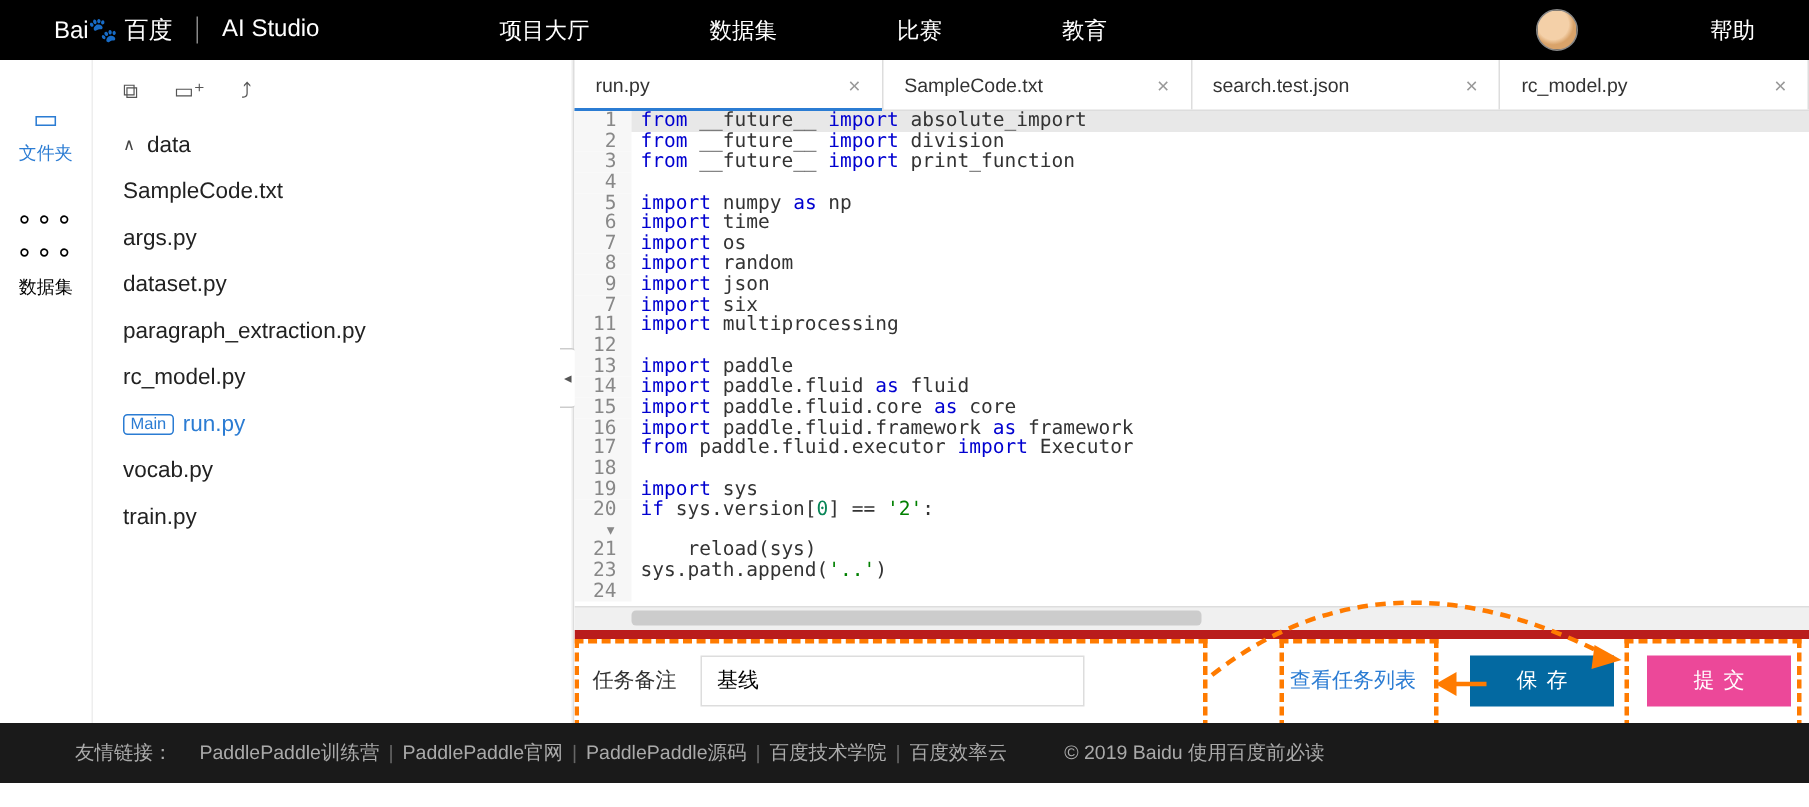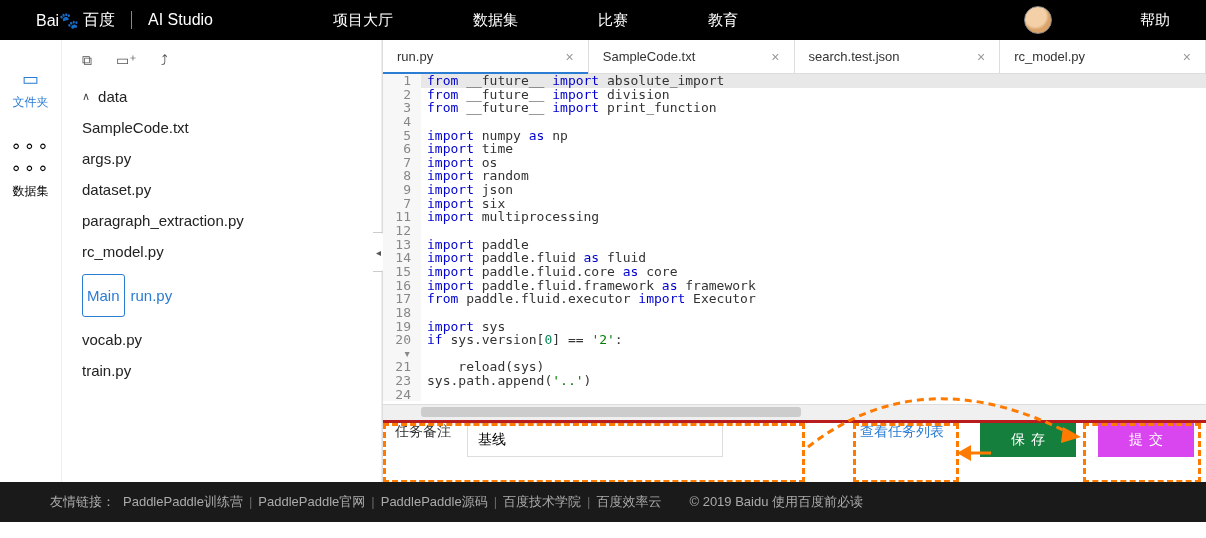--- a/index.html
+++ b/index.html
@@ -24,21 +24,21 @@
 
 .sidebar { width: 320px; border-right: 1px solid #eee; padding: 12px 8px; }
 .sb-toolbar { display: flex; gap: 24px; padding: 0 12px 12px; color: #555; }
 .sb-icon { cursor: pointer; font-size: 14px; }
 .tree { padding: 0 8px; }
 .tree-node { display: flex; align-items: center; padding: 7px 4px; cursor: pointer; font-size: 15px; color: #222; }
 .tree-folder { font-weight: normal; }
 .tree-chevron { margin-right: 8px; font-size: 11px; color: #444; }
 .tree-file { padding-left: 4px; }
 .tree-file.active { color: #2b7cd3; }
-.main-badge { border: 1px solid #2b7cd3; color: #2b7cd3; font-size: 15px; padding: 12px 4px; border-radius: 3px; margin-right: 6px; }
+.main-badge { border: 1px solid #2b7cd3; color: #2b7cd3; font-size: 11px; padding: 0 4px; border-radius: 3px; margin-right: 6px; }
 
 .editor-area { flex: 1; display: flex; flex-direction: column; position: relative; border-left: 1px solid #ddd; }
 .tabs { display: flex; border-bottom: 1px solid #ddd; height: 34px; }
 .tab { flex: 1; display: flex; align-items: center; justify-content: space-between; padding: 0 14px; border-right: 1px solid #ddd; font-size: 13px; color: #333; cursor: pointer; position: relative; }
 .tab.active::after { content: ""; position: absolute; bottom: -1px; left: 0; right: 0; height: 2px; background: #2b7cd3; }
 .tab-close { color: #999; font-size: 14px; cursor: pointer; }
 
 .code-wrap { flex: 1; overflow: hidden; position: relative; background: #fff; }
 .code { font-family: Consolas, monospace; font-size: 13px; line-height: 1.05; }
 .code-line { display: flex; }
@@ -47,36 +47,36 @@
 .cd.hl { background: #e8e8e8; }
 .kw-blue { color: #0000d0; }
 .str { color: #008000; }
 .num { color: #098658; }
 
 .collapse-handle { position: absolute; left: -10px; top: 192px; width: 12px; height: 40px; background: #fff; border: 1px solid #ccc; border-left: none; border-radius: 0 4px 4px 0; display: flex; align-items: center; justify-content: center; font-size: 10px; color: #555; cursor: pointer; }
 
 .hscroll { height: 16px; background: #f0f0f0; border-top: 1px solid #ddd; position: relative; }
 .hscroll-thumb { position: absolute; left: 38px; top: 2px; height: 10px; width: 380px; background: #ccc; border-radius: 3px; }
 
-.action-bar { height: 62px; display: flex; align-items: flex-start; padding: 0 12px; gap: 8px; border-top: 3px solid #b91c1c; position: relative; }
+.action-bar { height: 62px; display: flex; align-items: center; padding: 0 12px; gap: 8px; border-top: 6px solid #b91c1c; position: relative; }
 .ab-label { font-size: 14px; color: #333; margin-right: 8px; }
 .ab-input { width: 256px; height: 34px; border: 1px solid #ddd; padding: 0 10px; font-size: 14px; }
 .ab-spacer { flex: 1; }
 .ab-link { color: #2b7cd3; font-size: 14px; cursor: pointer; }
 .ab-btn { width: 96px; height: 34px; border: none; font-size: 14px; cursor: pointer; color: #fff; letter-spacing: 6px; text-align: center; padding-left: 6px; }
-.ab-save { background: #15803d; }
-.ab-submit { background: #d946ef; }
+.ab-save { background: #0369a1; }
+.ab-submit { background: #ec4899; }
 
 .highlight-box { position: absolute; border: 3px dashed #ff7b00; pointer-events: none; z-index: 5; }
 .hb1 { left: 0px; top: 0px; width: 422px; height: 60px; }
 .hb2 { left: 470px; top: 0px; width: 106px; height: 60px; }
 .hb3 { left: 700px; top: 0px; width: 118px; height: 60px; }
 .arrow-svg { position: absolute; pointer-events: none; z-index: 6; }
 
-.footer { background: #1a1a1a; height: 40px; color: #aaa; display: flex; align-items: center; padding: 0 50px; font-size: 13px; gap: 8px; }
+.footer { background: #1a1a1a; height: 40px; color: #aaa; display: flex; align-items: center; padding: 0 50px; font-size: 13px; gap: 18px; }
 .ft-sep { color: #666; margin: 0 6px; }
 .ft-copy { margin-left: 20px; }
 </style>
 </head>
 <body>
 
 <div class="top-nav">
   <div class="logo">
     <span class="logo-baidu">
         <span>Bai🐾</span>

